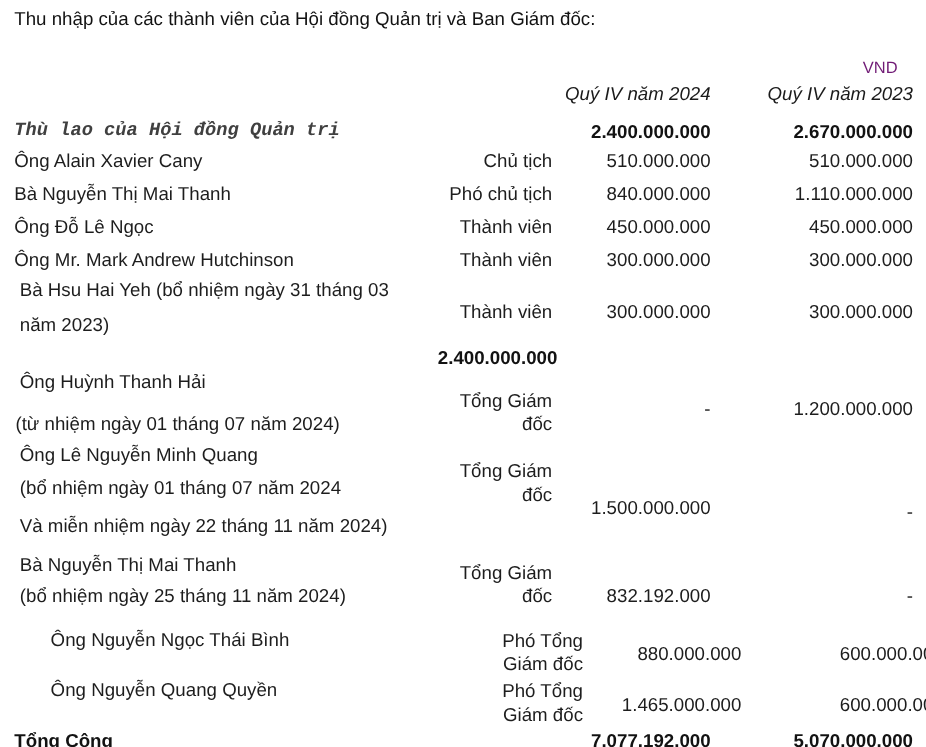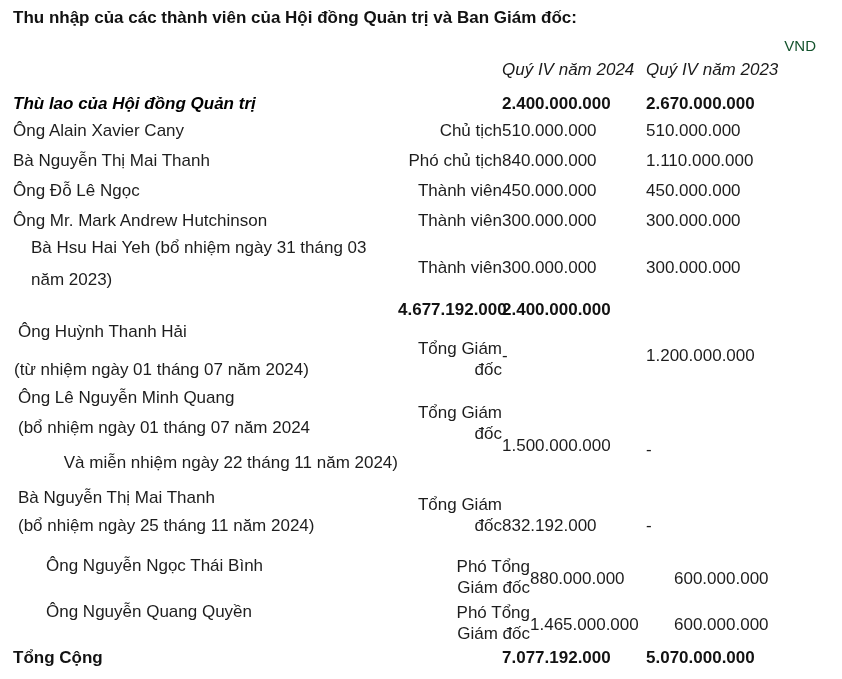--- a/index.html
+++ b/index.html
@@ -9,54 +9,54 @@
     width:842px; height:679px;
     background:#ffffff;
     font-family:"Liberation Sans","DejaVu Sans",sans-serif;
     font-size:17px;
     color:#1d1d1d;
     padding:8px 12px 0 13px;
     overflow:hidden;
     line-height:20px;
   }
   .b  { font-weight:700; color:#121212; }
-  .bi { font-weight:700; font-style:italic; color:#000000; }
+  .bi { font-weight:700; font-style:italic; color:#404040;font-family:Liberation Mono, monospace; }
 
   .row { display:grid; grid-template-columns:385px 104px 144px 184px; }
   .cName { text-align:left; }
   .cPos  { text-align:right; }
-  .cV    { }
+  .cV    { text-align:right; }
 
-  .title   { height:22px; font-weight:700; color:#121212; }
-  .vnd-row { height:18px; margin-top:6px; text-align:right; padding-right:14px; font-size:15px; color:#14532d; }
+  .title   { height:22px; font-weight:400; color:#121212; }
+  .vnd-row { height:18px; margin-top:22px; text-align:right; padding-right:14px; font-size:15px; color:#701a75; }
   .head-row{ height:22px; margin-top:6px; font-style:italic; color:#1a1a1a; }
 
   .sec    { height:22px; }
   .sec1   { margin-top:12px; }
 
   .r30 { height:30px; align-items:center; }
 
   .ind { padding-left:5px; }
 
   
   .pos-narrow { width:88px; margin-left:auto; text-align:right; line-height:21px; }
 
   .hsu { height:64px; }
-  .hsu .cName { padding-top:2px;margin-left:13px; }
+  .hsu .cName { padding-top:2px; }
   .hsu .l2 { margin-top:12px; }
   .hsu .cPos, .hsu .cV { align-self:start; padding-top:22px; }
 
   .hai { height:66px; }
   .hai .note { margin-top:18px; margin-left:-4px; }
   .hai .cPos { padding-top:16px; }
   .hai .cV   { padding-top:24px; }
 
   .quang { height:100px; }
   .quang .note  { margin-top:10px; }
-  .quang .note2 { margin-top:15px;text-align:right; }
+  .quang .note2 { margin-top:15px; }
   .quang .cPos  { padding-top:14px; }
   .quang .cv1   { padding-top:48px; }
   .quang .cv2   { padding-top:52px; }
 
   .mai2 { height:68px; }
   .mai2 .note { margin-top:8px; }
   .mai2 .cPos { padding-top:6px; }
   .mai2 .cV   { padding-top:28px; }
 
   .r46 { height:46px;margin-left:28px; }
@@ -121,21 +121,20 @@
       <div class="l1">Bà Hsu Hai Yeh (bổ nhiệm ngày 31 tháng 03</div>
       <div class="l2">năm 2023)</div>
     </div>
     <div class="cPos">Thành viên</div>
     <div class="cV">300.000.000</div>
     <div class="cV">300.000.000</div>
   </div>
 
   <div class="row sec">
     <div class="cPos"></div>
-    <div class="cV b">4.677.192.000</div>
     <div class="cV b">2.400.000.000</div>
   </div>
 
   <div class="row hai">
     <div class="cName ind">
       <div>Ông Huỳnh Thanh Hải</div>
       <div class="note">(từ nhiệm ngày 01 tháng 07 năm 2024)</div>
     </div>
     <div class="cPos">
       <div class="pos-narrow">Tổng Giám đốc</div>

